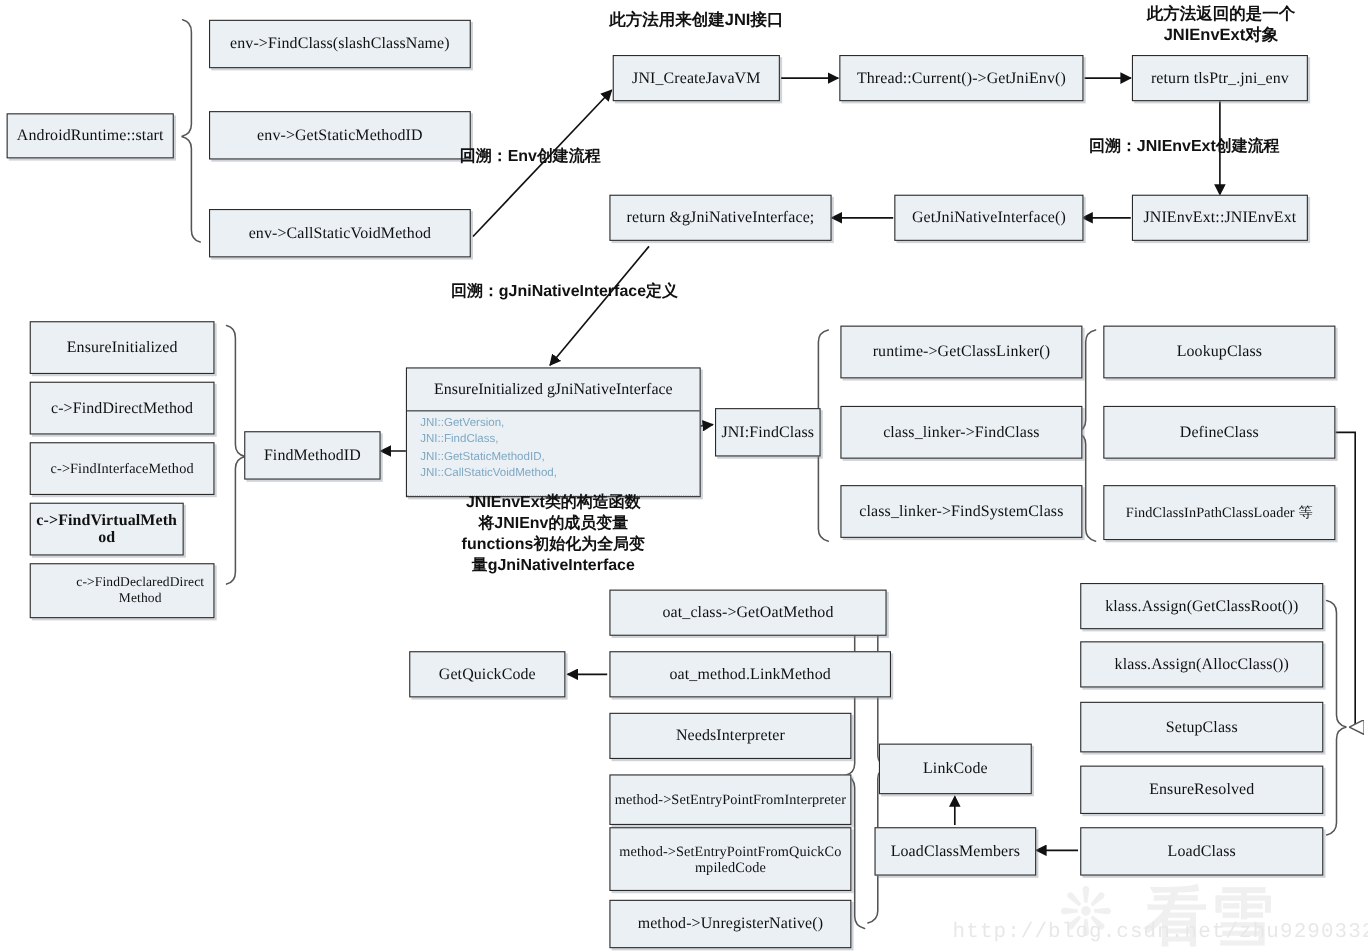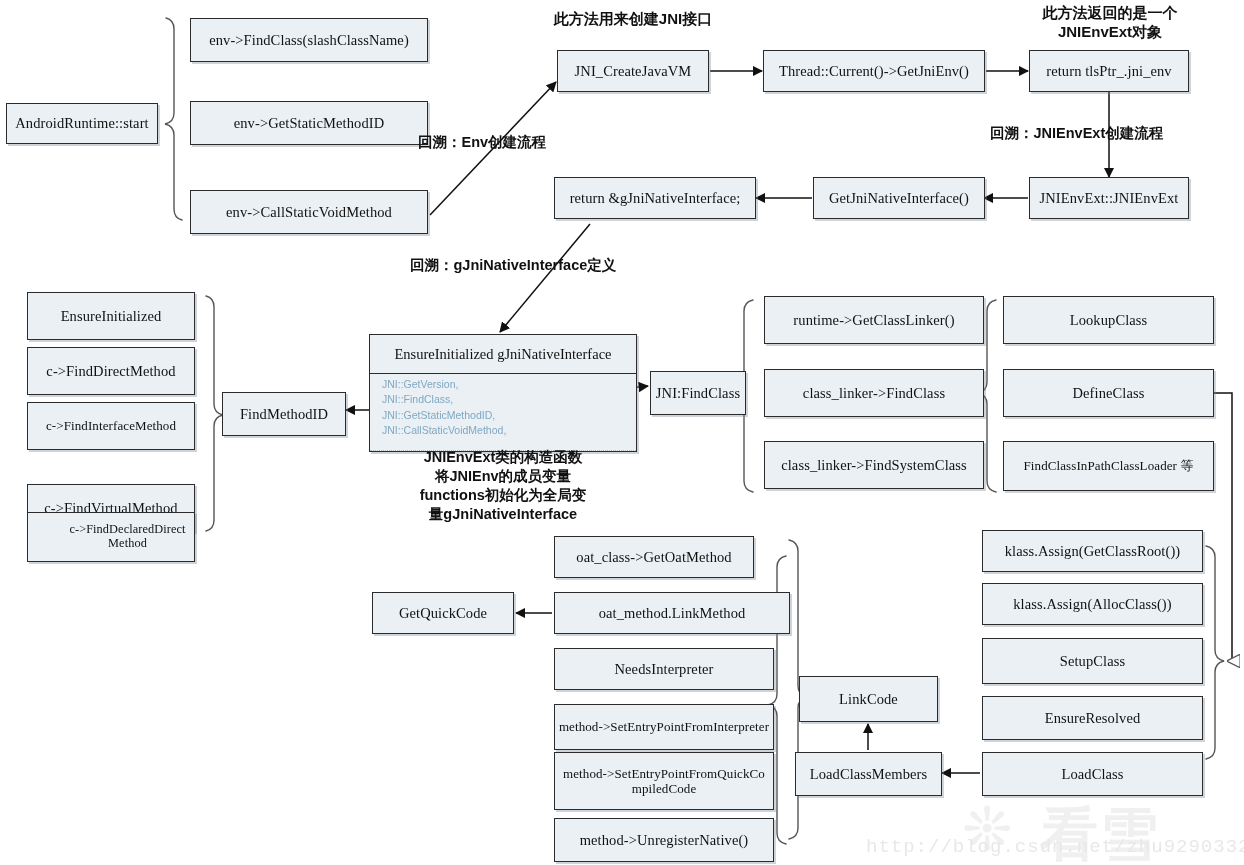--- a/index.html
+++ b/index.html
@@ -206,21 +206,21 @@
   <div class="box" style="left:1029px;top:177px;width:160px;height:42px;">JNIEnvExt::JNIEnvExt</div>
 
   <div class="note" style="left:410px;top:256px;width:310px;text-align:left;">回溯：gJniNativeInterface定义</div>
 
   <div class="box" style="left:27px;top:292px;width:168px;height:48px;">EnsureInitialized</div>
 
   <div class="box" style="left:27px;top:347px;width:168px;height:48px;">c-&gt;FindDirectMethod</div>
 
   <div class="box small" style="left:27px;top:402px;width:168px;height:48px;">c-&gt;FindInterfaceMethod</div>
 
-  <div class="box" style="left:27px;top:484px;width:168px;height:48px;">c-&gt;FindVirtualMethod</div>
+  <div class="box" style="left:27px;top:457px;width:140px;height:48px;font-weight:bold;">c-&gt;FindVirtualMethod</div>
 
   <div class="box tiny" style="left:27px;top:512px;width:168px;height:50px;">c-&gt;FindDeclaredDirectMethod</div>
 
   <div class="box" style="left:222px;top:392px;width:124px;height:44px;">FindMethodID</div>
 
   <div class="stackbox" style="left:369px;top:334px;width:268px;height:118px;">
     <div class="head">EnsureInitialized gJniNativeInterface</div>
     <div class="body">
       <span>JNI::GetVersion,</span>
       <span>JNI::FindClass,</span>
@@ -243,23 +243,23 @@
 
   <div class="box" style="left:764px;top:441px;width:220px;height:48px;">class_linker-&gt;FindSystemClass</div>
 
   <div class="box" style="left:1003px;top:296px;width:211px;height:48px;">LookupClass</div>
 
   <div class="box" style="left:1003px;top:369px;width:211px;height:48px;">DefineClass</div>
 
   <div class="box small" style="left:1003px;top:441px;width:211px;height:50px;line-height:1.16;">FindClassInPathClassLoader
 等</div>
 
-  <div class="box" style="left:554px;top:536px;width:200px;height:42px;">oat_class-&gt;GetOatMethod</div>
-
-  <div class="box" style="left:554px;top:592px;width:236px;height:42px;">oat_method.LinkMethod</div>
+  <div class="box" style="left:554px;top:536px;width:252px;height:42px;">oat_class-&gt;GetOatMethod</div>
+
+  <div class="box" style="left:554px;top:592px;width:256px;height:42px;">oat_method.LinkMethod</div>
 
   <div class="box" style="left:372px;top:592px;width:142px;height:42px;">GetQuickCode</div>
 
   <div class="box" style="left:554px;top:648px;width:220px;height:42px;">NeedsInterpreter</div>
 
   <div class="box small" style="left:554px;top:704px;width:220px;height:46px;line-height:1.18;">method-&gt;SetEntryPointFromInterpreter</div>
 
   <div class="box small" style="left:554px;top:752px;width:220px;height:58px;line-height:1.18;">method-&gt;SetEntryPointFromQuickCompiledCode</div>
 
   <div class="box" style="left:554px;top:818px;width:220px;height:44px;">method-&gt;UnregisterNative()</div>

